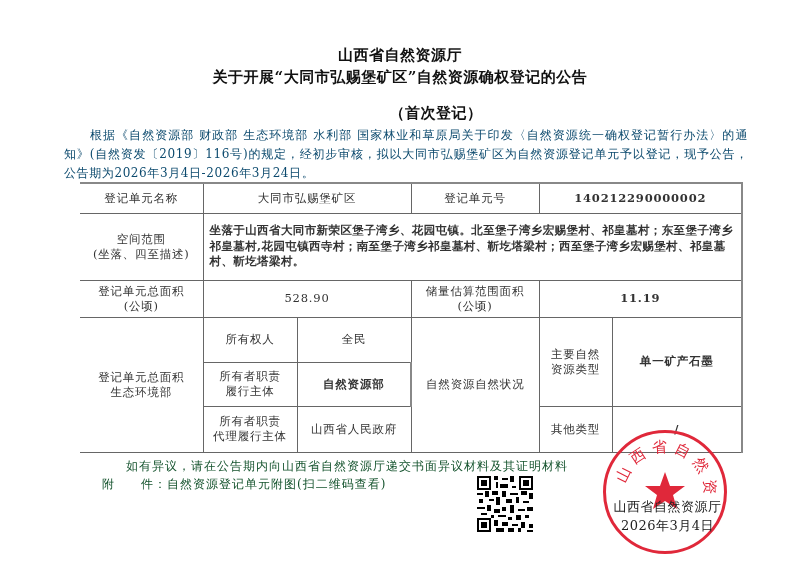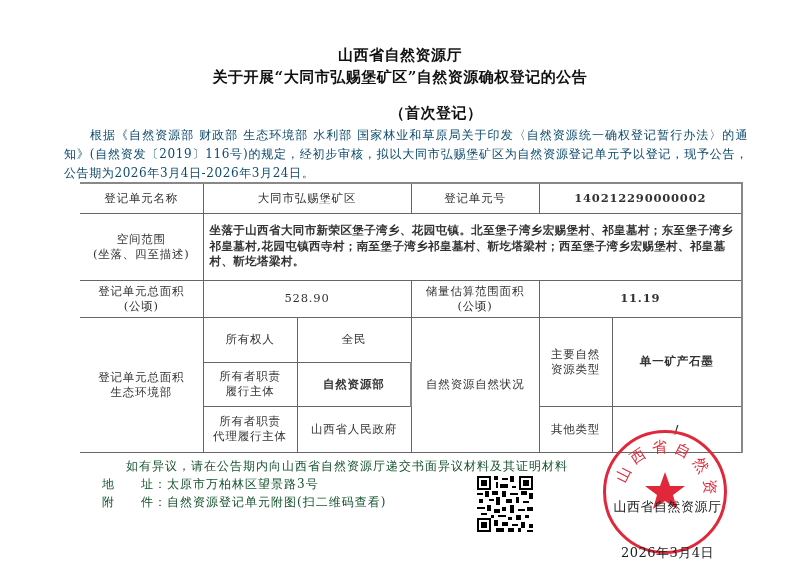--- a/index.html
+++ b/index.html
@@ -45,21 +45,21 @@
   .stamp {
     position: absolute; left: 603px; top: 430px; width: 124px; height: 124px;
     border: 3px solid #e0283a; border-radius: 50%; box-sizing: border-box;
   }
   .stamp-arc { position: absolute; left: 603px; top: 430px; width: 124px; height: 124px; }
   .sign {
     position: absolute; left: 595px; width: 145px; text-align: center;
     font-size: 13px; color: #222; letter-spacing: 0.5px;
   }
   .sign1 { top: 498px; }
-  .sign2 { top: 544px; }
+  .sign2 { top: 517px; }
 </style>
 </head>
 <body>
 
 <div class="title t1">山西省自然资源厅</div>
 <div class="title t2">关于开展“大同市弘赐堡矿区”自然资源确权登记的公告</div>
 <div class="title t3">（首次登记）</div>
 
 <div class="intro">根据《自然资源部 财政部 生态环境部 水利部 国家林业和草原局关于印发〈自然资源统一确权登记暂行办法〉的通知》(自然资发〔2019〕116号)的规定，经初步审核，拟以大同市弘赐堡矿区为自然资源登记单元予以登记，现予公告，公告期为2026年3月4日-2026年3月24日。</div>
 
@@ -126,23 +126,20 @@
     </td>
     <td>山西省人民政府</td>
     <td>其他类型</td>
     <td>/</td>
   </tr>
 </tbody>
   </table>
 
 <div class="footer">
   <div class="row lead">如有异议，请在公告期内向山西省自然资源厅递交书面异议材料及其证明材料</div>
-  <div class="row">
-    <span>地　　址：</span><span>太原市万柏林区望景路3号</span>
-  </div>
   <div class="row">
     <span>附　　件：</span><span>自然资源登记单元附图(扫二维码查看)</span>
   </div>
 </div>
 
 <svg class="qr" viewBox="0 0 29 29" shape-rendering="crispEdges">
   <rect width="29" height="29" fill="#fff"></rect>
   <g fill="#000">
     <rect x="0" y="0" width="7" height="7"></rect>
       <rect x="1" y="1" width="5" height="5" fill="#fff"></rect>

